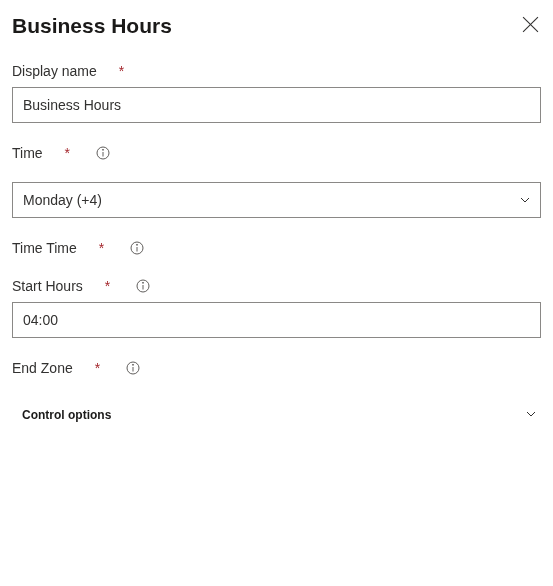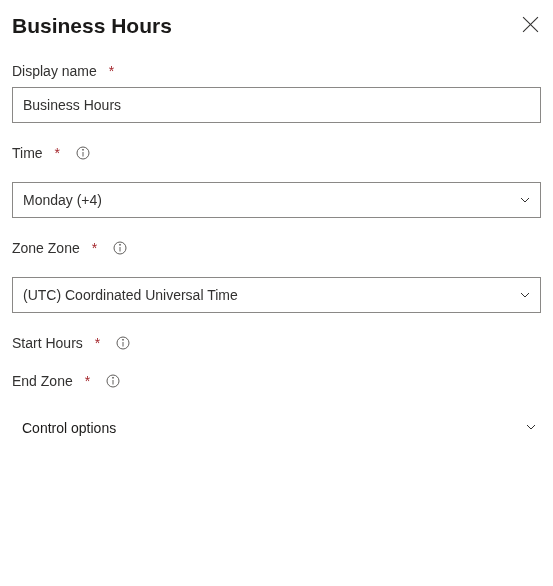--- a/index.html
+++ b/index.html
@@ -36,21 +36,21 @@
     .close-btn svg {
       width: 17px;
       height: 17px;
     }
     .form-group {
       margin-bottom: 22px;
     }
     .label-row {
       display: flex;
       align-items: center;
-      gap: 10px;
+      gap: 20px;
       margin-bottom: 8px;
       font-size: 14px;
       color: #323130;
     }
     .required {
       color: #a4262c;
       margin-left: 2px;
     }
     .info-icon {
       width: 14px;
@@ -104,22 +104,22 @@
       height: 12px;
     }
     .control-options {
       display: flex;
       justify-content: space-between;
       align-items: center;
       padding: 8px 4px 4px 10px;
       cursor: pointer;
     }
     .control-options-label {
-      font-size: 14px;
-      font-weight: 400;
+      font-size: 12px;
+      font-weight: 700;
       color: #1b1a19;
     }
   </style>
 </head>
 <body>
 
 <div class="header">
   <div class="title">Business Hours</div>
   <div class="close-btn">
     <span>
@@ -158,54 +158,45 @@
     <span class="chevron">
       <svg viewBox="0 0 12 12" fill="none" stroke="#323130" stroke-width="1">
         <polyline points="2,4 6,8 10,4"></polyline>
       </svg>
     </span>
   </div>
 </div>
 
 <div class="form-group">
   <div class="label-row">
-    <span>Zone Zone</span>
-    <span class="required">*</span>
-    <span class="info-icon">
-      <svg viewBox="0 0 14 14" fill="none" stroke="#605e5c" stroke-width="1">
-        <circle cx="7" cy="7" r="6"></circle>
-        <line x1="7" y1="6" x2="7" y2="10.5"></line>
-        <circle cx="7" cy="3.8" r="0.5" fill="#605e5c"></circle>
-      </svg>
-    </span>
-  </div>
-  <div class="select-wrap">
-    <div class="select-display">
-      <span>(UTC) Coordinated Universal Time</span>
-    </div>
-    <span class="chevron">
-      <svg viewBox="0 0 12 12" fill="none" stroke="#323130" stroke-width="1">
-        <polyline points="2,4 6,8 10,4"></polyline>
+    <span>Time Time</span>
+    <span class="required">*</span>
+    <span class="info-icon">
+      <svg viewBox="0 0 14 14" fill="none" stroke="#605e5c" stroke-width="1">
+        <circle cx="7" cy="7" r="6"></circle>
+        <line x1="7" y1="6" x2="7" y2="10.5"></line>
+        <circle cx="7" cy="3.8" r="0.5" fill="#605e5c"></circle>
       </svg>
     </span>
   </div>
 </div>
 
 <div class="form-group">
   <div class="label-row">
     <span>Start Hours</span>
     <span class="required">*</span>
     <span class="info-icon">
       <svg viewBox="0 0 14 14" fill="none" stroke="#605e5c" stroke-width="1">
         <circle cx="7" cy="7" r="6"></circle>
         <line x1="7" y1="6" x2="7" y2="10.5"></line>
         <circle cx="7" cy="3.8" r="0.5" fill="#605e5c"></circle>
       </svg>
     </span>
   </div>
+  <input type="text" class="text-input" value="04:00" style="">
 </div>
 
 <div class="form-group">
   <div class="label-row">
     <span>End Zone</span>
     <span class="required">*</span>
     <span class="info-icon">
       <svg viewBox="0 0 14 14" fill="none" stroke="#605e5c" stroke-width="1">
         <circle cx="7" cy="7" r="6"></circle>
         <line x1="7" y1="6" x2="7" y2="10.5"></line>

